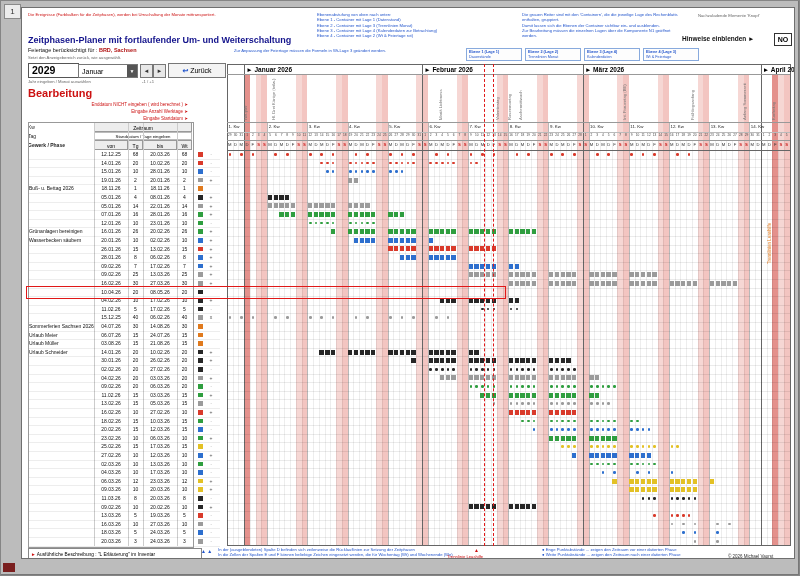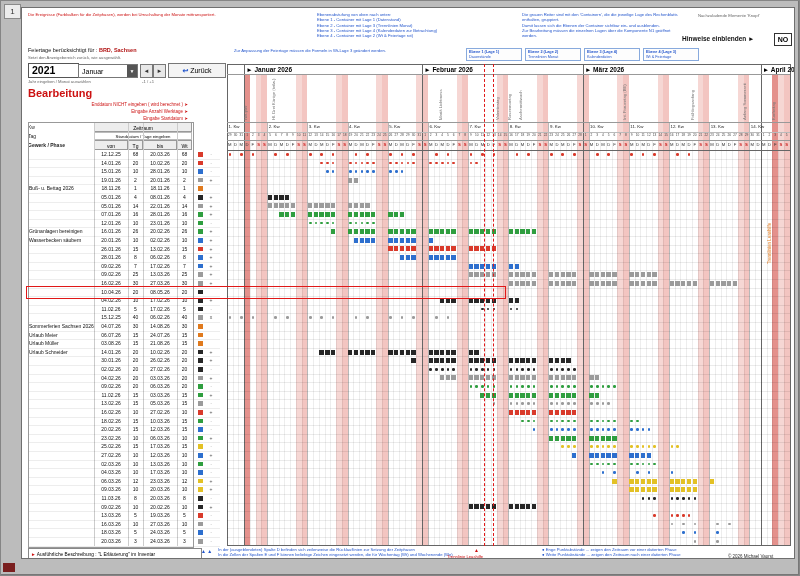--- a/index.html
+++ b/index.html
@@ -82,27 +82,28 @@
         <div class="chip">
           <div style="font-weight: bold;">Ebene 3 (Lage 4)</div>
           <div>Kalenderdaten</div>
         </div>
         <div class="chip">
           <div style="font-weight: bold;">Ebene 4 (Lage 3)</div>
           <div>Wt &amp; Feiertage</div>
         </div>
       </div>
 
+    <div class="abs title-main">Zeitphasen-Planer mit fortlaufender Um- und Weiterschaltung</div>
     <div class="abs title-sub">
       <span>Feiertage berücksichtigt für : </span><b>BRD, Sachsen</b>
     </div>
     <div class="abs sub-note t42 blue">Zur Anpassung der Feiertage müssen die Formeln in Wt-Lage 3 geändert werden.</div>
     <div class="abs reset-note t42 gray">Setzt den Anzeigebereich zurück, wie ausgewählt.</div>
 
-    <div class="abs year-box">2021</div>
+    <div class="abs year-box">2029</div>
     <div class="abs month-select">
       <span class="lbl">Januar</span>
       <span class="arr">▼</span>
     </div>
     <div class="abs mini-btn" style="left:118px;">◄</div>
     <div class="abs mini-btn" style="left:131px;">►</div>
     <div class="abs back-btn">
       <span class="ic">↩</span>
       <span>Zurück</span>
     </div>

